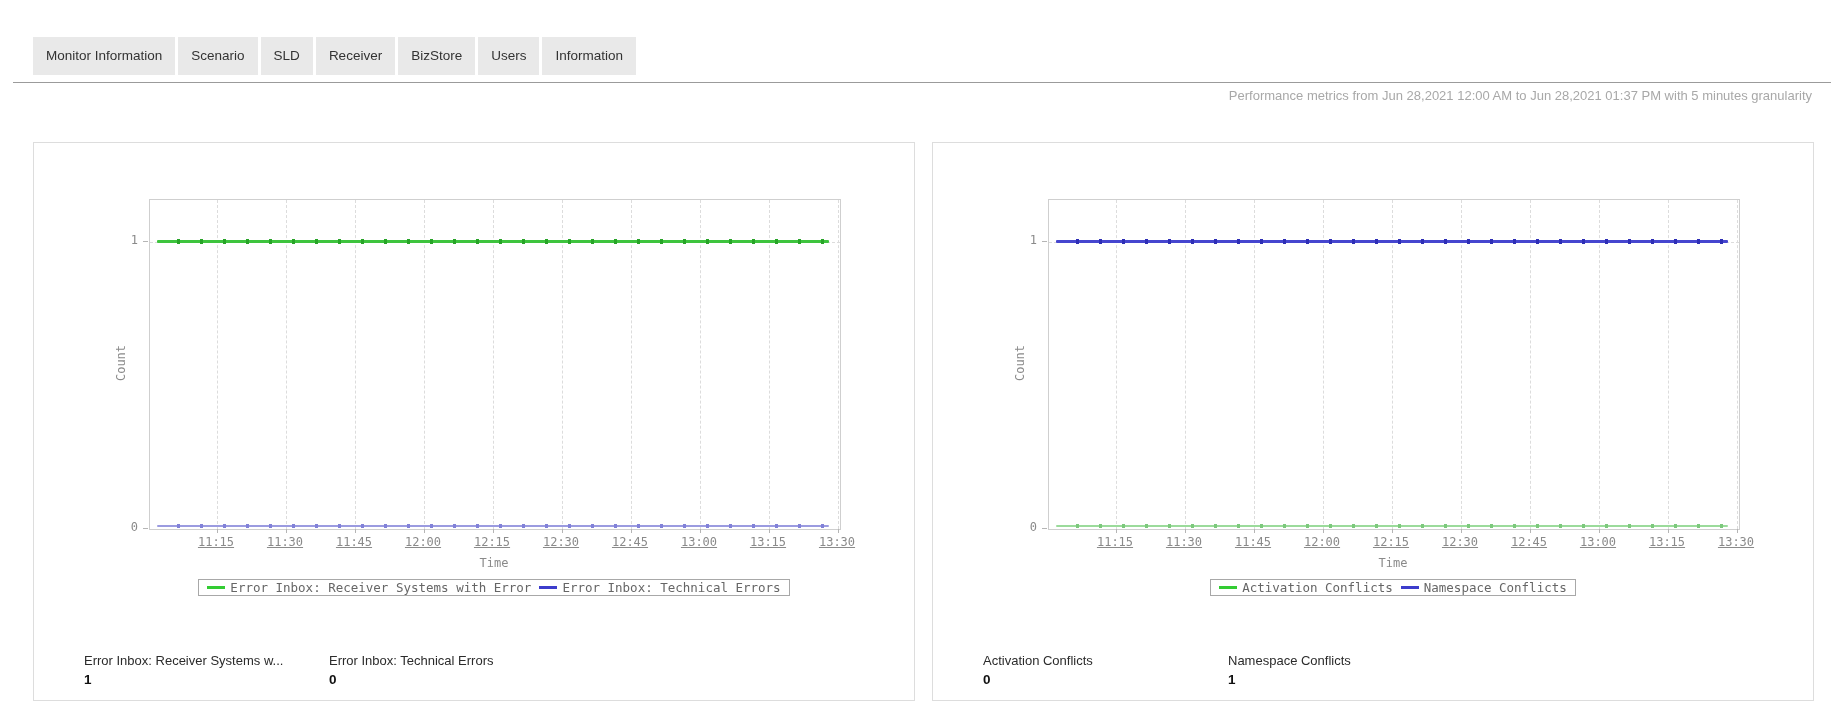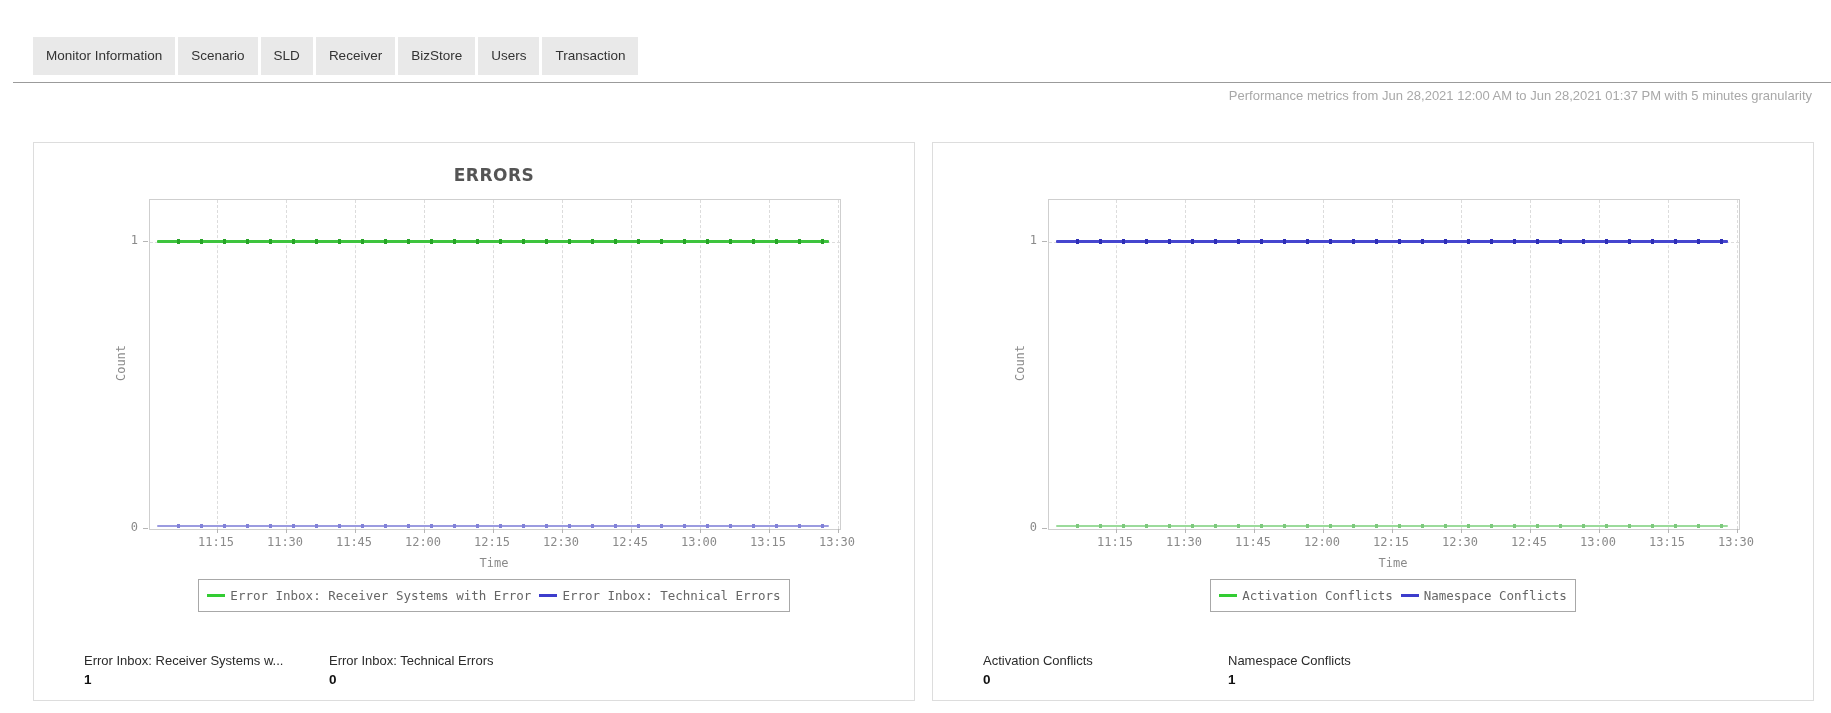--- a/index.html
+++ b/index.html
@@ -33,53 +33,52 @@
   .grid-h{position:absolute;left:0;width:690px;height:0;border-top:1px dashed #dcdcdc;}
   .series-line{position:absolute;border-radius:1px;}
   .series-markers{position:absolute;}
 
   .ytick{position:absolute;left:58px;width:46px;text-align:right;
        font:12px "DejaVu Sans Mono",monospace;color:#8a8a8a;}
   .ymark{position:absolute;left:109px;width:5px;height:0;border-top:1px dashed #b5b5b5;}
   .ylabel{position:absolute;left:87px;top:220px;transform:translate(-50%,-50%) rotate(-90deg);
        font:12px "DejaVu Sans Mono",monospace;color:#8a8a8a;white-space:nowrap;}
   .xtick{position:absolute;top:392px;width:56px;text-align:center;
-       font:12px "DejaVu Sans Mono",monospace;color:#8a8a8a;}
+       font:12px "DejaVu Sans Mono",monospace;color:#8a8a8a;text-decoration:underline;}
   .xlabel{position:absolute;top:413px;left:115px;width:690px;text-align:center;
        font:12px "DejaVu Sans Mono",monospace;color:#8a8a8a;}
 
   .legend-row{position:absolute;top:436px;left:115px;width:690px;display:flex;justify-content:center;}
-  .legend-box{display:flex;align-items:center;gap:8px;border:1px solid #a8a8a8;padding:8px 8px;background:#fff;}
+  .legend-box{display:flex;align-items:center;gap:8px;border:1px solid #a8a8a8;padding:0 8px;background:#fff;}
   .legend-item{display:flex;align-items:center;gap:5px;font:12.5px "DejaVu Sans Mono",monospace;
        color:#666;white-space:nowrap;}
   .legend-swatch{width:18px;height:3px;display:inline-block;}
 
   .stat{position:absolute;top:510px;font:13px "Liberation Sans",sans-serif;color:#2b2b2b;margin-left:8px;}
   .stat .val{font-weight:700;margin-top:4px;color:#111;font-size:13.5px;}
 </style>
 </head>
 <body>
 
 <div class="page">
 
   <div class="tab-rule"></div>
   <nav class="tabs" id="tabs">
       <div class="tab">Monitor Information</div>
       <div class="tab">Scenario</div>
       <div class="tab">SLD</div>
       <div class="tab">Receiver</div>
       <div class="tab">BizStore</div>
       <div class="tab">Users</div>
-      <div class="tab">Transaction</div>
+      <div class="tab">Information</div>
     </nav>
 
   <div class="perf-note">Performance metrics from Jun 28,2021 12:00 AM to Jun 28,2021 01:37 PM with 5 minutes granularity</div>
 
   <section class="panel" data-chart-index="0">
-    <div class="chart-title">ERRORS</div>
     <div class="ylabel">Count</div>
     <div class="ytick" style="top:90px">1</div>
     <div class="ytick" style="top:377px">0</div>
     <div class="ymark" style="top:98px"></div>
     <div class="ymark" style="top:385px"></div>
     <div class="plot">
         <div class="grid-v" style="left: 67px;"></div>
         <div class="tick-stub" style="left: 67px;"></div>
         <div class="grid-v" style="left: 136px;"></div>
         <div class="tick-stub" style="left: 136px;"></div>

